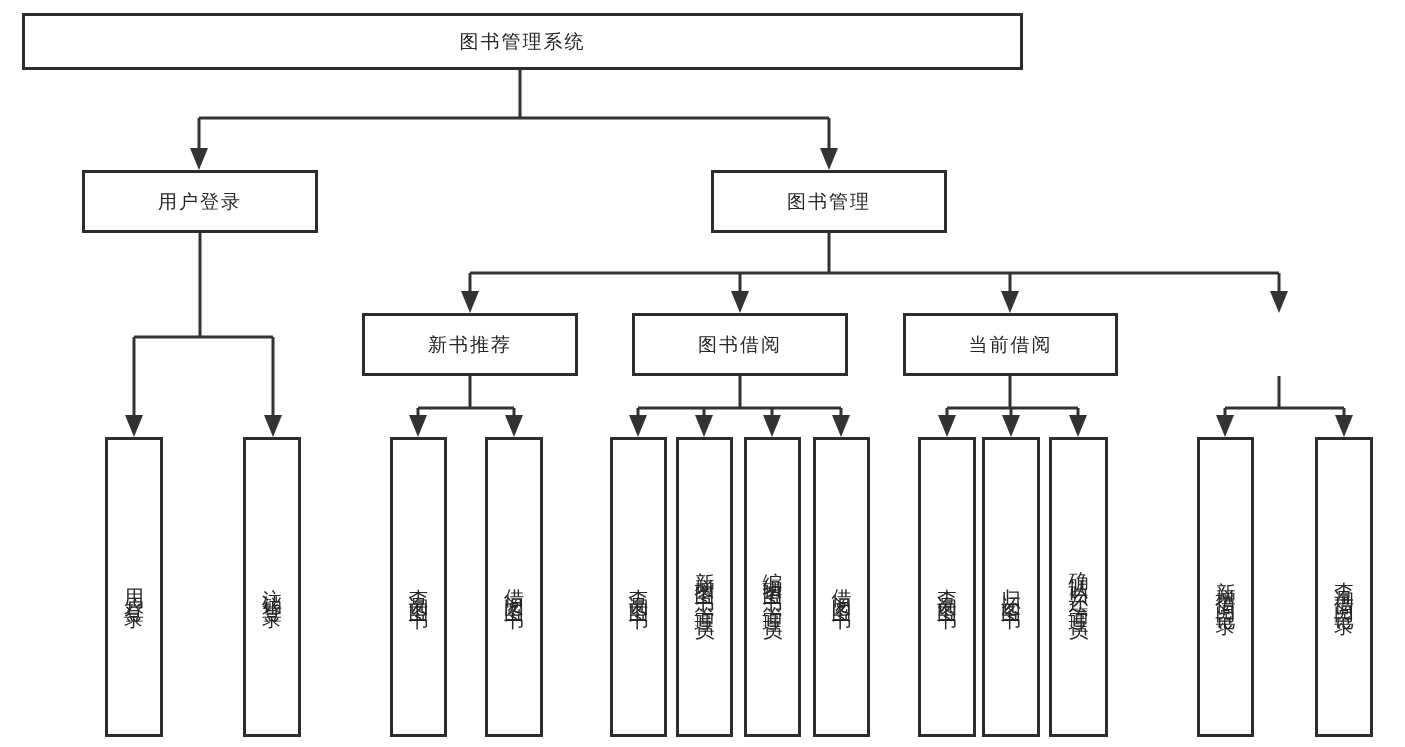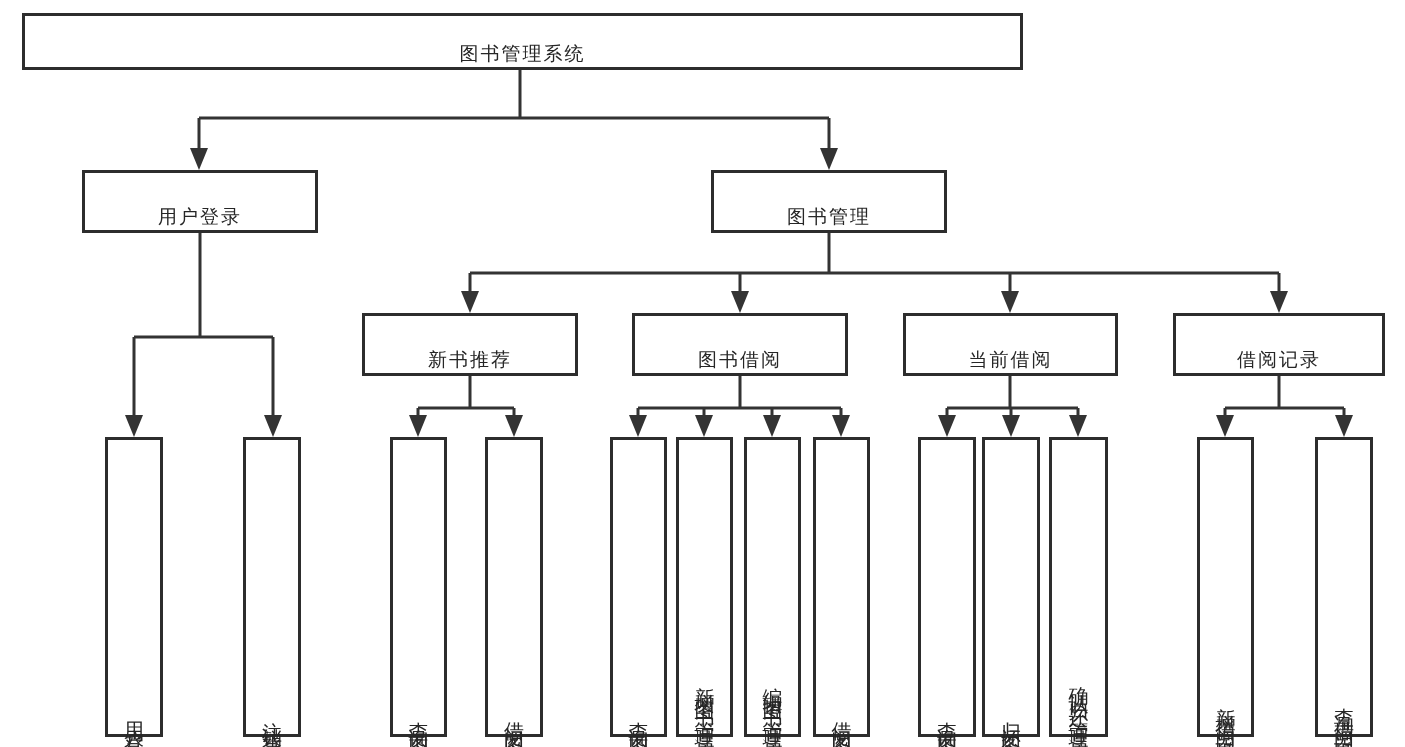--- a/index.html
+++ b/index.html
@@ -3,21 +3,21 @@
 <meta charset="utf-8">
 <style>
   html,body{margin:0;padding:0;background:#ffffff;}
   .canvas{
     position:relative;width:1405px;height:747px;background:#ffffff;overflow:hidden;
     font-family:"Liberation Sans","DejaVu Sans",sans-serif;
   }
   .wires{position:absolute;left:0;top:0;pointer-events:none;}
   .node{
     position:absolute;background:#ffffff;border:3px solid #2d2d2d;box-sizing:border-box;
-    display:flex;align-items:flex-end;justify-content:center;color:#262626;
+    display:flex;align-items:center;justify-content:center;color:#262626;
   }
   .h-node span{font-size:19px;letter-spacing:2px;white-space:nowrap;}
   .v-node span{
     writing-mode:vertical-rl;text-orientation:mixed;
     font-size:20px;letter-spacing:7px;line-height:1.15;white-space:nowrap;
   }
   .watermark{
     position:absolute;right:12px;bottom:8px;font-size:20px;color:#9c9c9c;
     letter-spacing:1px;white-space:nowrap;z-index:5;
   }
@@ -80,23 +80,20 @@
 
   <div class="node h-node" style="left:362px;top:313px;width:216px;height:63px">
     <span>新书推荐</span>
   </div>
   <div class="node h-node" style="left:903px;top:313px;width:215px;height:63px">
     <span>当前借阅</span>
   </div>
   <div class="node h-node" style="left:632px;top:313px;width:216px;height:63px">
     <span>图书借阅</span>
   </div>
-  <div class="node h-node" style="left:1173px;top:313px;width:212px;height:63px">
-    <span>借阅记录</span>
-  </div>
 
   <div class="node v-node" style="left:105px;top:437px;width:58px;height:300px">
     <span>用户登录</span>
   </div>
   <div class="node v-node" style="left:243px;top:437px;width:58px;height:300px">
     <span>注销登录</span>
   </div>
 
   <div class="node v-node" style="left:390px;top:437px;width:57px;height:300px">
     <span>查询图书</span>

